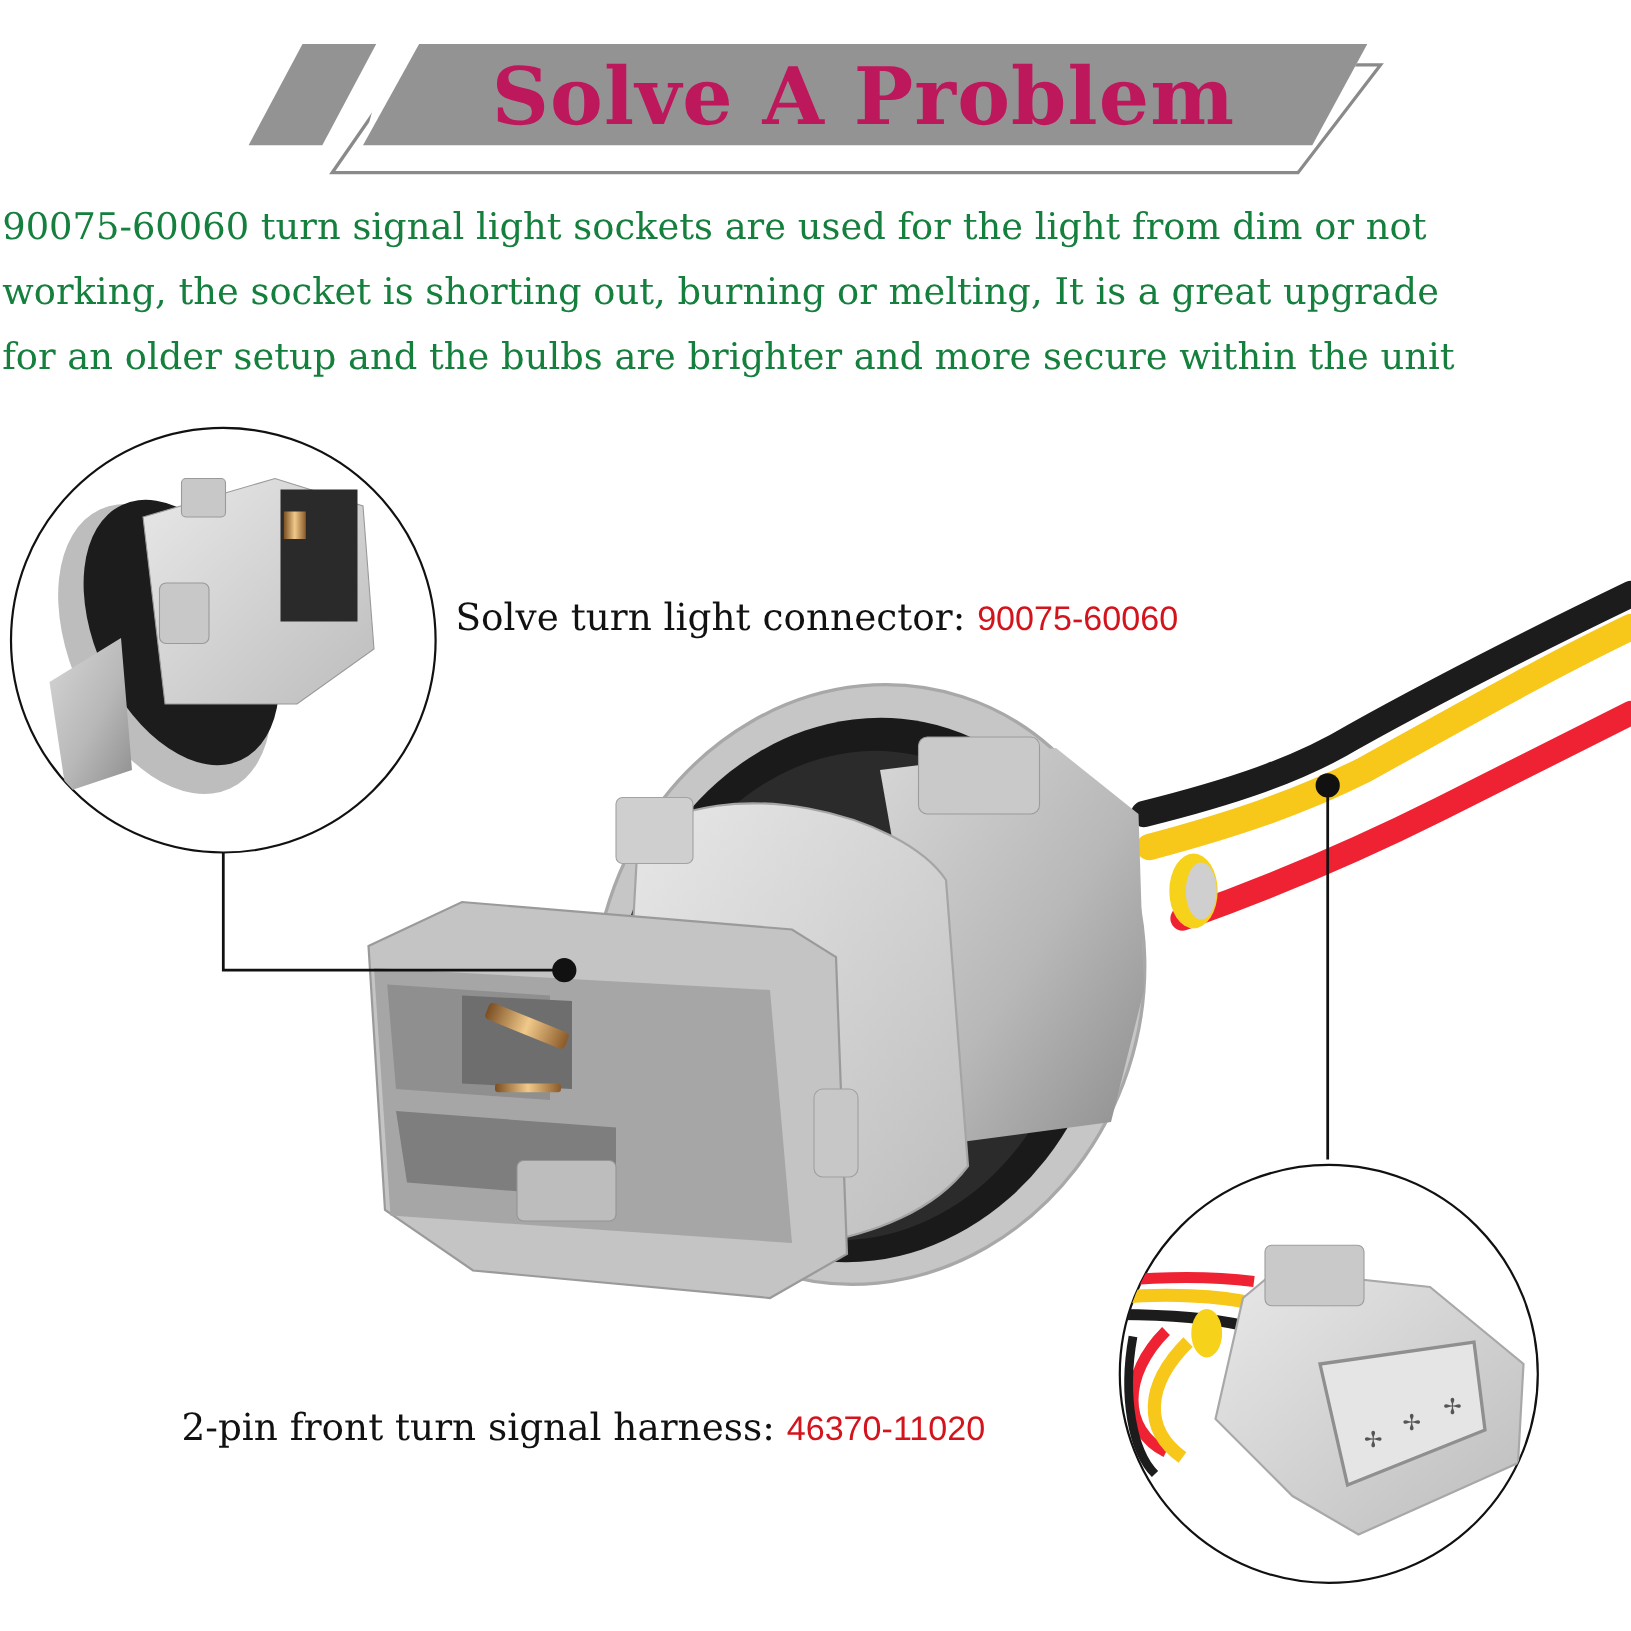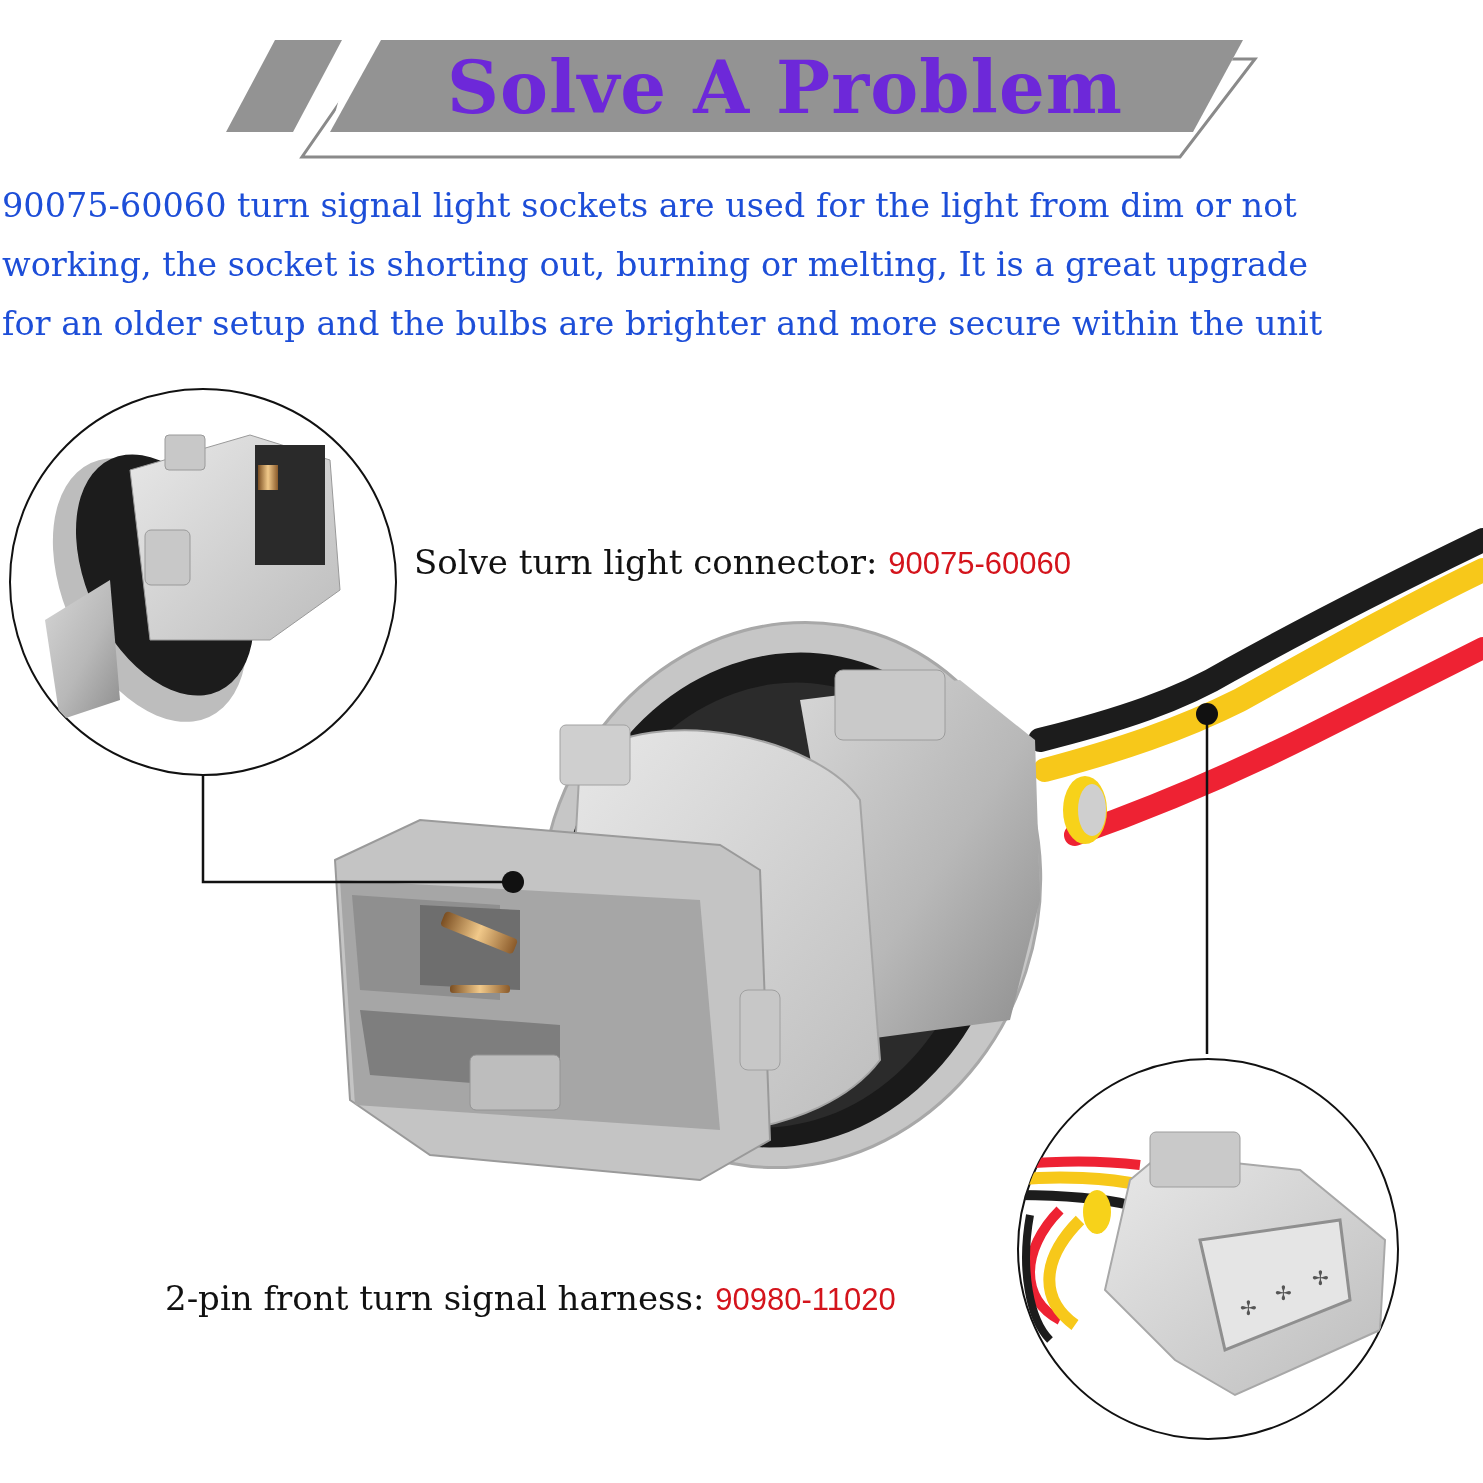--- a/index.html
+++ b/index.html
@@ -4,26 +4,26 @@
 <style>
   html, body { margin: 0; padding: 0; background: #ffffff; }
   body { width: 1483px; height: 1483px; position: relative; overflow: hidden;
          font-family: "DejaVu Serif", serif; color: #111; }
   .abs { position: absolute; }
 
   
   #banner { left: 0; top: 0; width: 1483px; height: 170px; }
   .banner-title { position: absolute; left: 330px; top: 40px; width: 910px; height: 94px;
     display: flex; align-items: center; justify-content: center;
-    font-family: "DejaVu Serif", serif; font-weight: bold; font-size: 72px; color: #6d28d9;
+    font-family: "DejaVu Serif", serif; font-weight: bold; font-size: 72px; color: #be185d;
     letter-spacing: 1px; }
 
   
   .desc { left: 2px; top: 176px; width: 1480px; font-family: "DejaVu Serif", serif;
-    font-size: 33.5px; line-height: 59px; color: #1d4ed8; white-space: nowrap; }
+    font-size: 33.5px; line-height: 59px; color: #15803d; white-space: nowrap; }
   .desc-line { display: block; height: 59px; }
 
   
   .callout { font-family: "DejaVu Serif", serif; font-size: 34px; color: #111; white-space: nowrap; }
   .part-no { color: #d4141c; font-family: "Liberation Sans", sans-serif; font-size: 31px; }
 
   svg { position: absolute; left: 0; top: 0; }
 </style>
 </head>
 <body>
@@ -154,14 +154,14 @@
     <line x1="1207" y1="714" x2="1207" y2="1054" stroke="#111" stroke-width="2.5"></line>
     <circle cx="1207" cy="714" r="11" fill="#111"></circle>
   </g>
 </svg>
 
 <div class="abs callout" style="left:414px; top:542px;">
   <span>Solve turn light connector: </span><span class="part-no">90075-60060</span>
 </div>
 
 <div class="abs callout" style="left:165px; top:1278px;">
-  <span>2-pin front turn signal harness: </span><span class="part-no">90980-11020</span>
+  <span>2-pin front turn signal harness: </span><span class="part-no">46370-11020</span>
 </div>
 
 </body></html>

